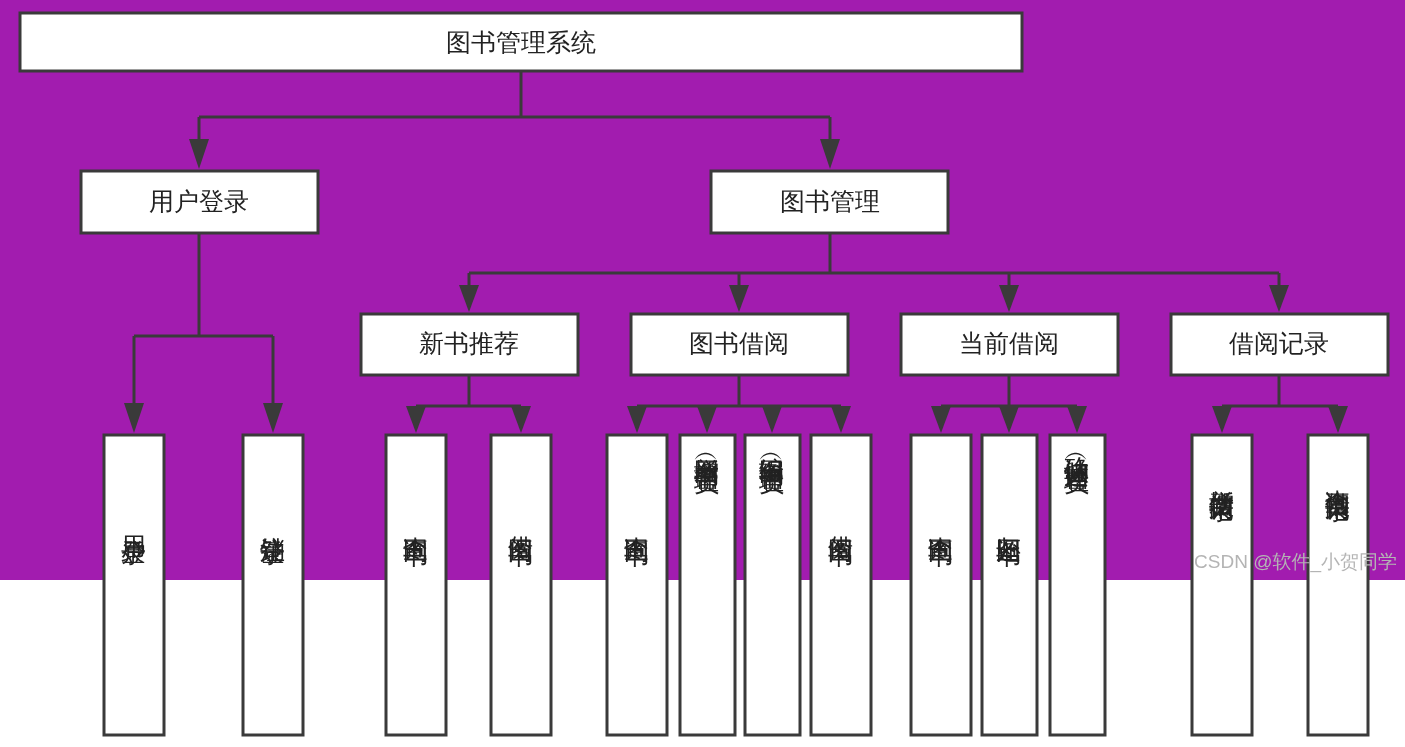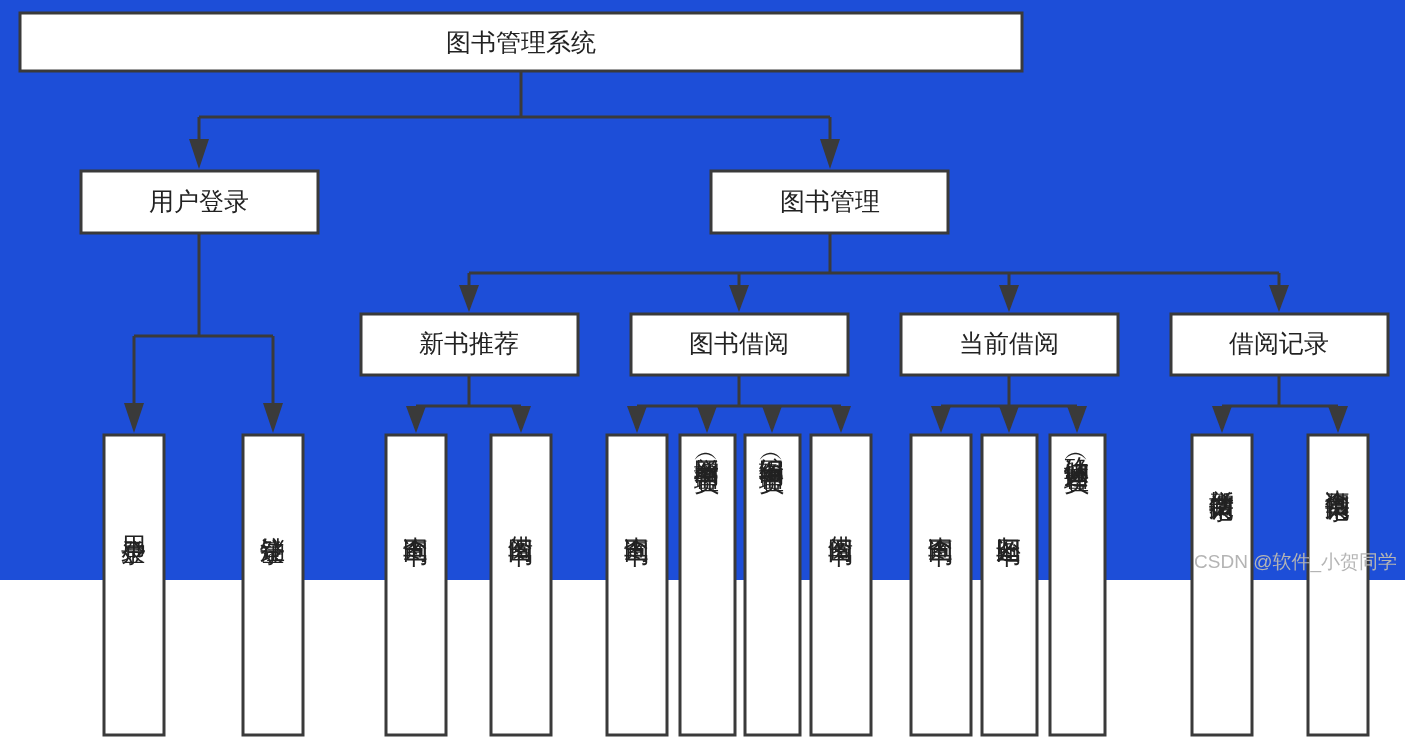--- a/index.html
+++ b/index.html
@@ -10,21 +10,21 @@
   body {
     width: 1405px;
     height: 747px;
     font-family: "Liberation Sans", sans-serif;
     overflow: hidden;
   }
   #diagram-root {
     position: relative;
     width: 1405px;
     height: 580px;
-    background: #1d4ed8;
+    background: #a21caf;
   }
   svg#chart-svg {
     position: absolute;
     top: 0;
     left: 0;
     width: 1405px;
     height: 747px;
   }
   .node-rect {
     fill: #ffffff;

